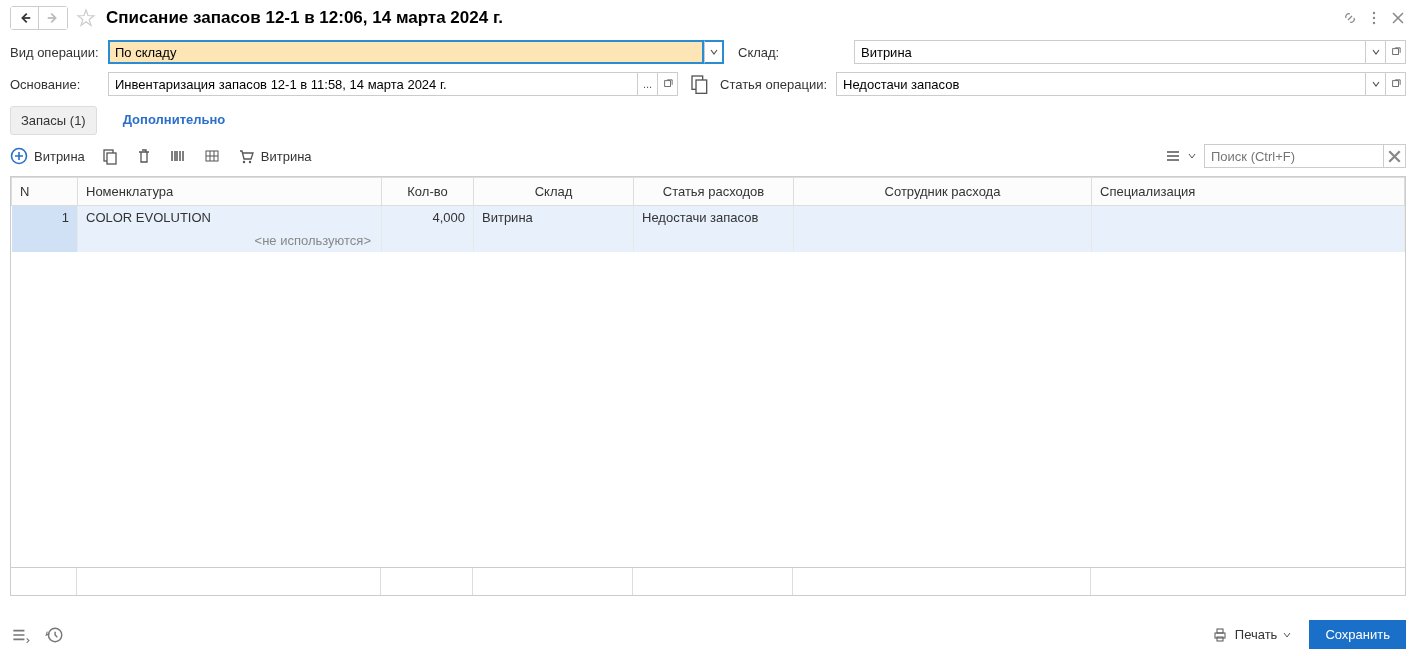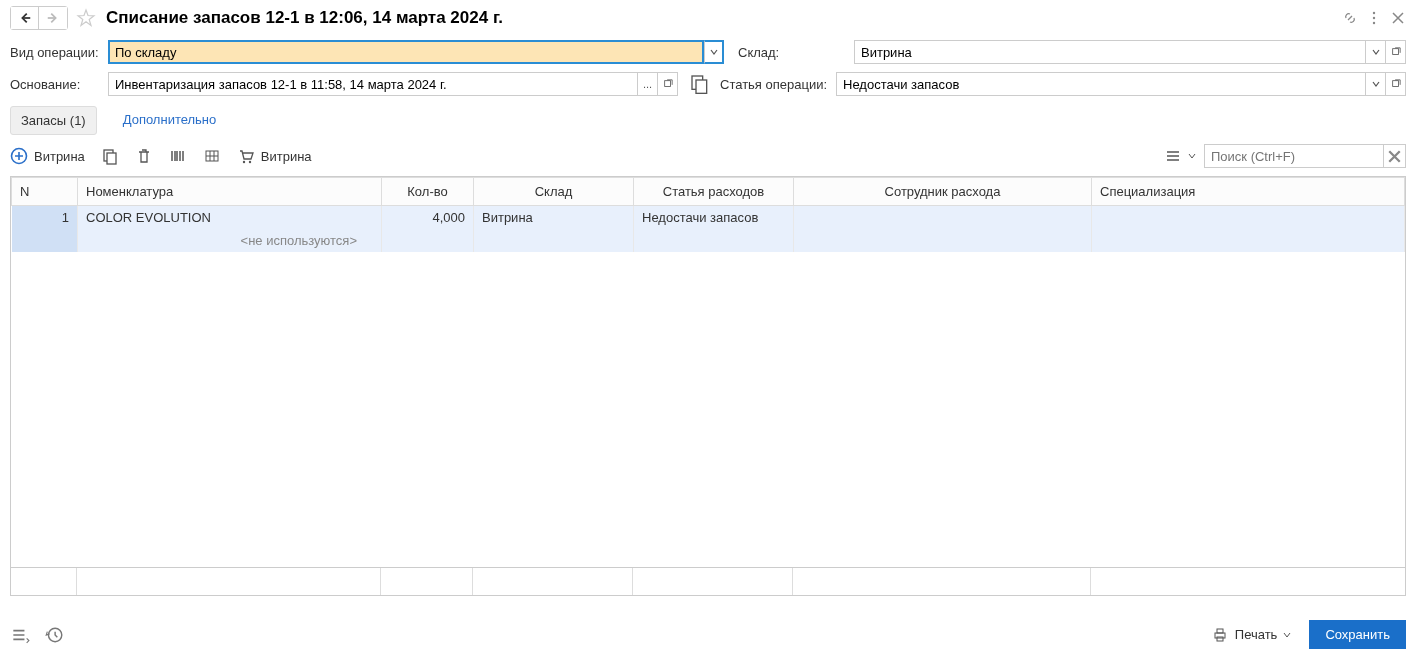--- a/index.html
+++ b/index.html
@@ -107,21 +107,21 @@
   padding: 6px 10px;
   cursor: pointer;
   font-size: 13px;
 }
 .tab-active {
   background: #f0f0f0;
   border: 1px solid #ddd;
   border-radius: 3px;
   text-align: right;
 }
-.tab-inactive { color: #2a6fc9; }
+.tab-inactive { color: #2a6fc9; font-weight: bold; }
 
 .toolbar {
   display: flex;
   align-items: center;
   padding: 8px 10px;
   gap: 16px;
 }
 .tb-btn {
   display: flex;
   align-items: center;
@@ -177,21 +177,21 @@
   padding: 4px 8px;
   font-size: 13px;
   vertical-align: top;
 }
 .row-selected { background: #e8f0fc; }
 .row-num { background: #d0e0f5; text-align: right; }
 .subrow td {
   color: #888;
   font-style: normal;
   text-align: right;
-  padding-right: 24px;
+  padding-right: 10px;
 }
 .table-footer {
   margin-top: auto;
   border-top: 1px solid #ccc;
   height: 28px;
   display: flex;
 }
 .tf-cell { border-right: 1px solid #ddd; }
 
 .bottom-bar {

